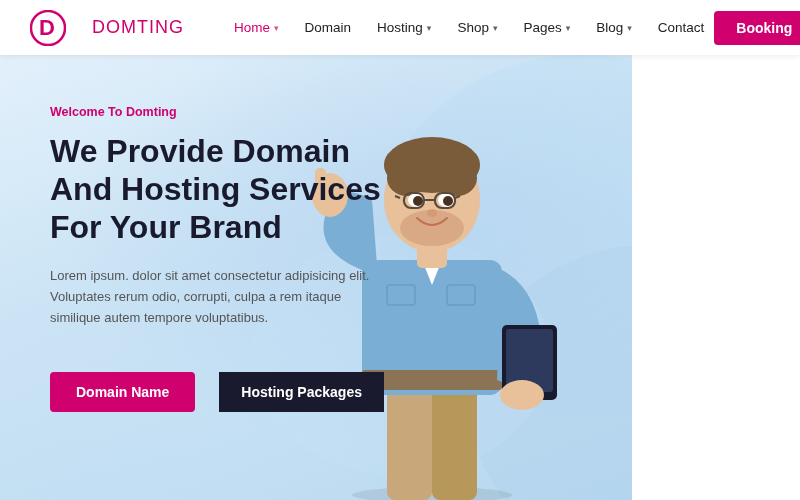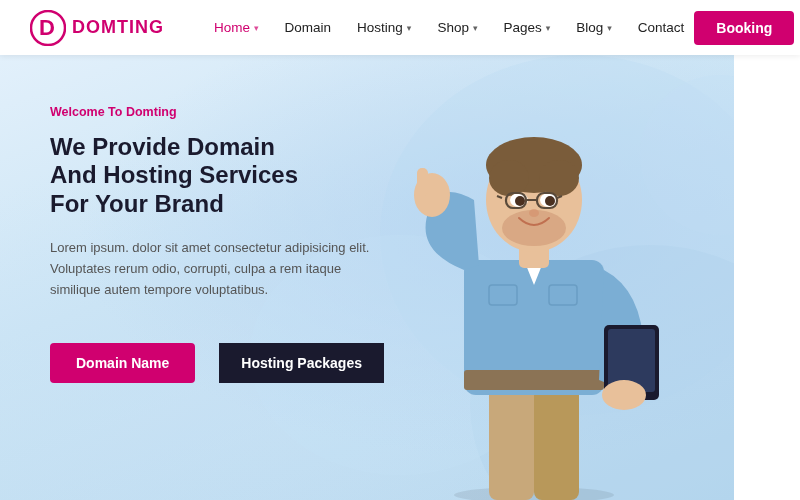--- a/index.html
+++ b/index.html
@@ -22,23 +22,24 @@
       gap: 6px;
       margin-right: 40px;
       flex-shrink: 0;
     }
     .logo-icon {
       width: 36px;
       height: 36px;
     }
     .logo-text {
       font-size: 18px;
-      font-weight: 700;
+      font-weight: 400;
       color: #d0006f;
       letter-spacing: 1px;
+      margin-left: 20px;
     }
     .nav-links {
       display: flex;
       align-items: center;
       gap: 6px;
       flex: 1;
     }
     .nav-item {
       display: flex;
       align-items: center;
@@ -65,21 +66,21 @@
       border-radius: 4px;
       font-size: 14px;
       font-weight: 600;
       cursor: pointer;
       flex-shrink: 0;
     }
 
     
     .hero {
       position: relative;
-      width: 734px;
+      width: 632px;
       height: 445px;
       overflow: hidden;
       background: linear-gradient(135deg, #e8f4ff 0%, #d6ecfa 30%, #c8e4f5 60%, #daeef8 100%);
     }
 
     
     .hero-bg {
       position: absolute;
       inset: 0;
       background: 
@@ -110,21 +111,21 @@
       top: 50px;
       width: 400px;
     }
     .hero-welcome {
       color: #d0006f;
       font-size: 12.5px;
       font-weight: 600;
       margin-bottom: 14px;
     }
     .hero-title {
-      font-size: 24px;
+      font-size: 32px;
       font-weight: 800;
       color: #1a1a2e;
       line-height: 1.18;
       margin-bottom: 20px;
     }
     .hero-desc {
       font-size: 13px;
       color: #555;
       line-height: 1.6;
       margin-bottom: 43px;

